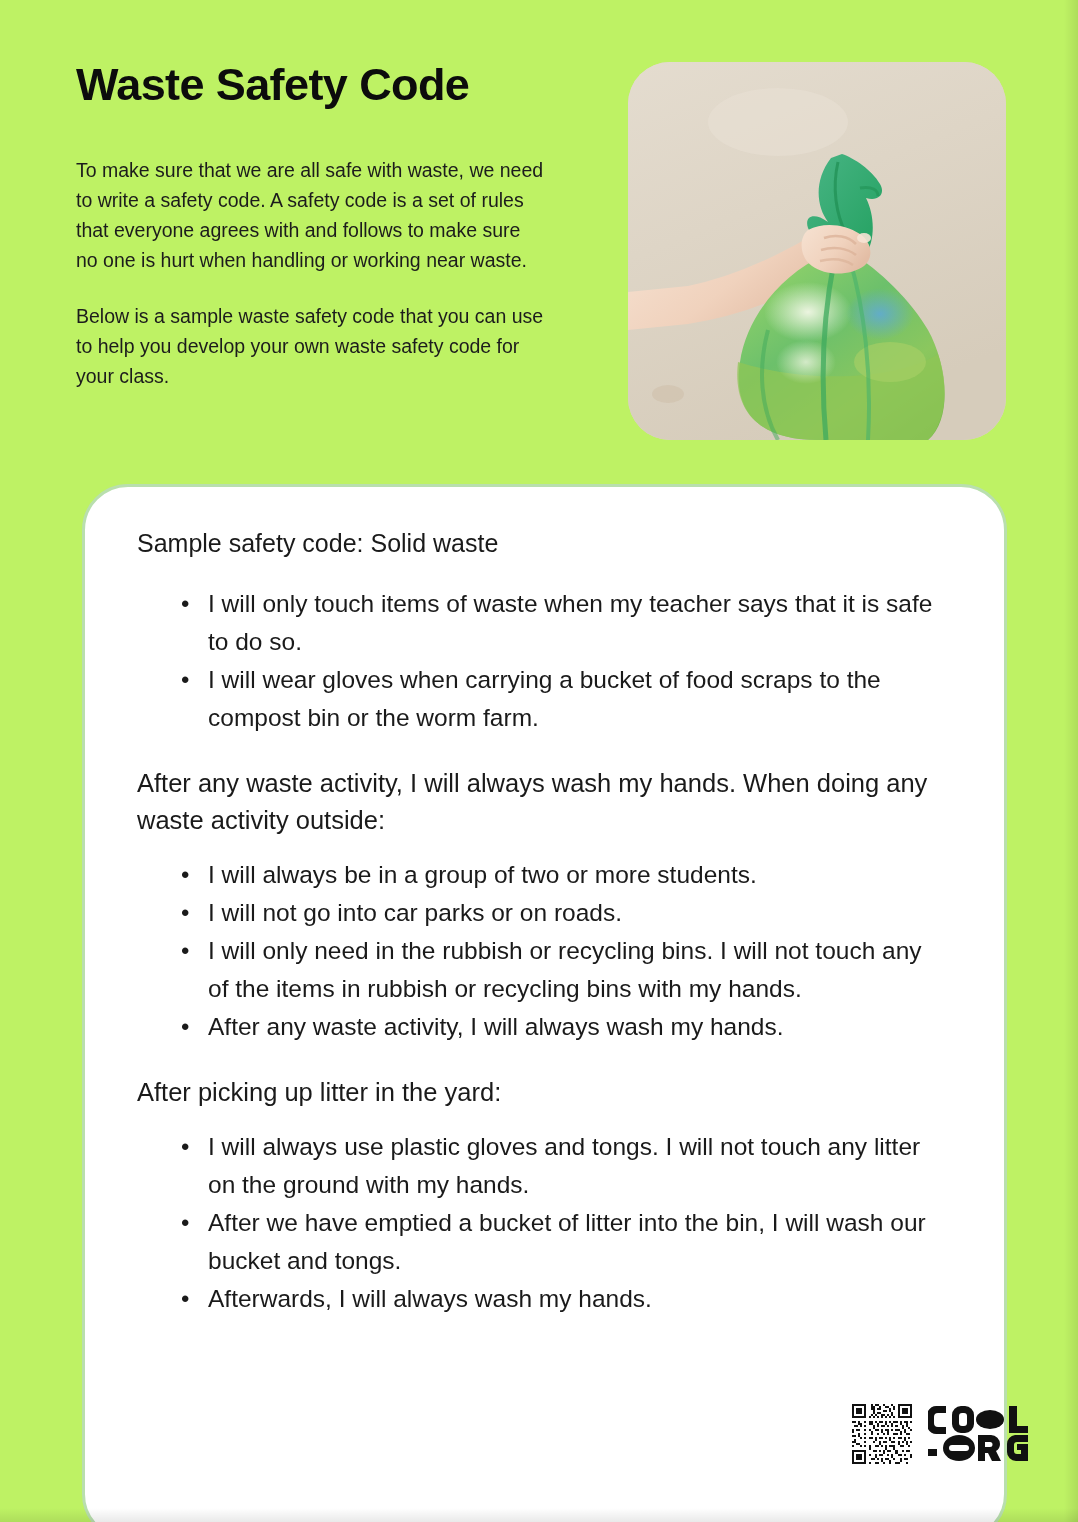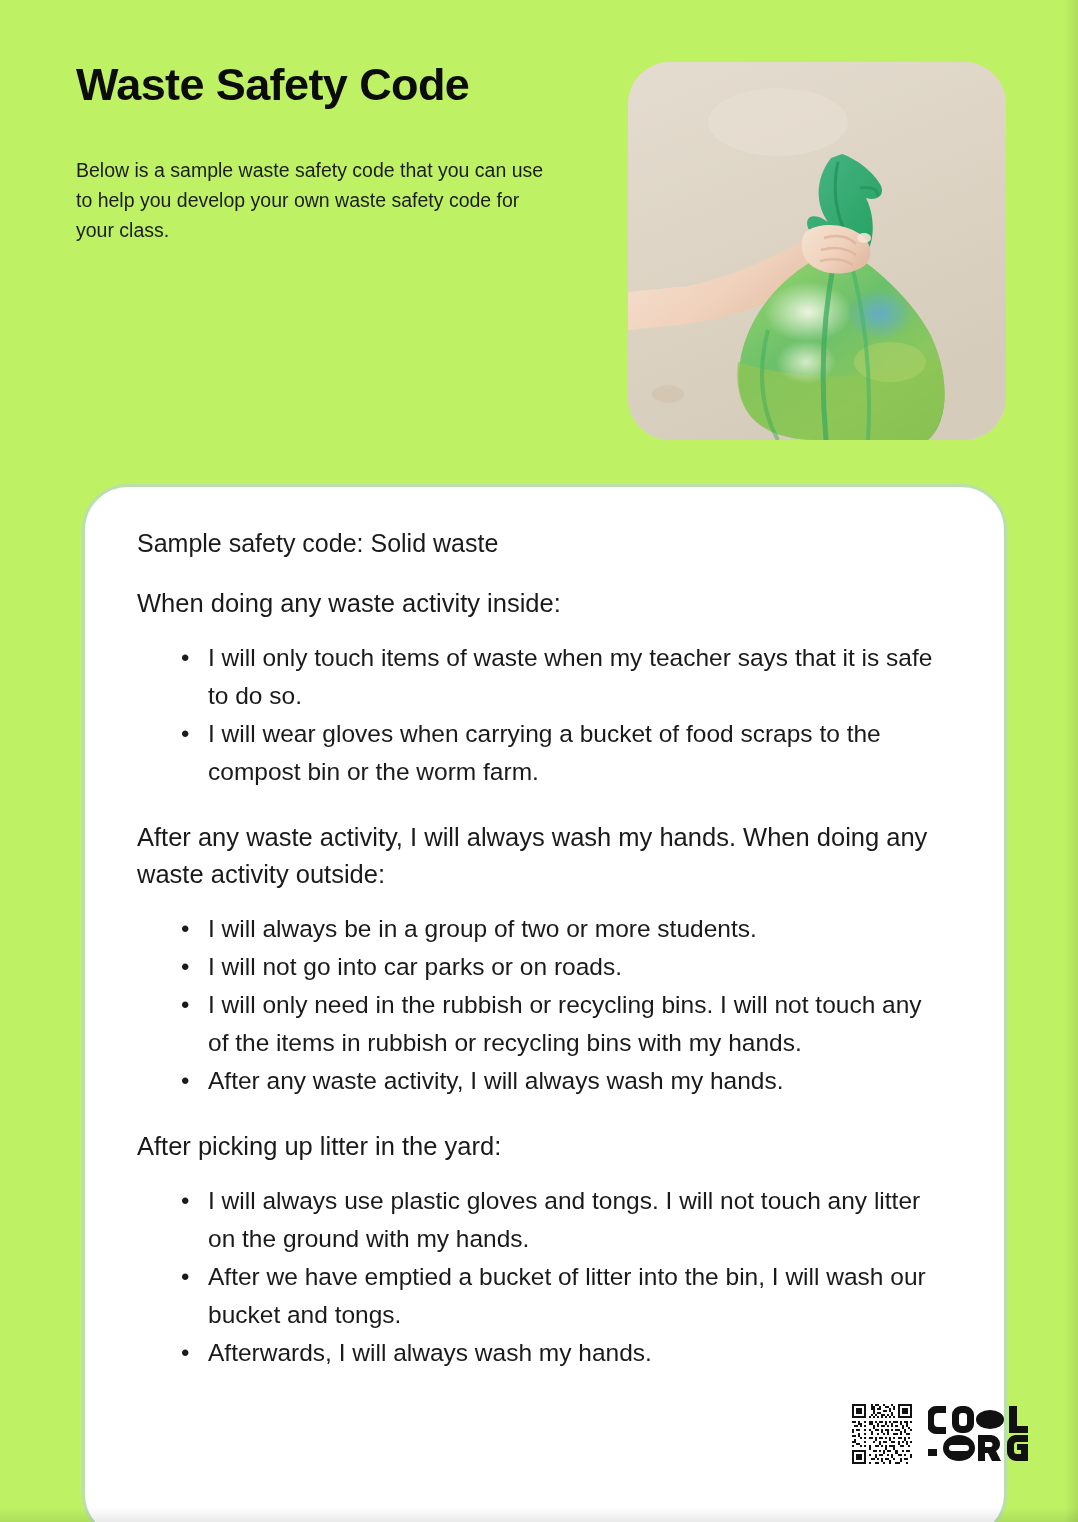--- a/index.html
+++ b/index.html
@@ -166,20 +166,21 @@
 </head>
 <body>
 
 <div class="page">
 
   <div class="header">
     <h1 class="title">Waste Safety Code</h1>
   </div>
 
   <div class="intro">
+    <p>To make sure that we are all safe with waste, we need to write a safety code. A safety code is a set of rules that everyone agrees with and follows to make sure no one is hurt when handling or working near waste.</p>
     <p>Below is a sample waste safety code that you can use to help you develop your own waste safety code for your class.</p>
   </div>
 
   <div class="photo">
     <svg viewBox="0 0 378 378" xmlns="http://www.w3.org/2000/svg">
       <defs>
         <linearGradient id="bgg" x1="0" y1="0" x2="0.4" y2="1">
           <stop offset="0%" stop-color="#e4dccf"></stop>
           <stop offset="45%" stop-color="#ded5c6"></stop>
           <stop offset="100%" stop-color="#d6ccbb"></stop>
@@ -242,21 +243,20 @@
       <path d="M192 199 C204 196 216 197 225 203" stroke="#dcb39a" stroke-width="2.5" fill="none" opacity="0.7"></path>
       <ellipse cx="236" cy="176" rx="7" ry="5" fill="#f6e3d4" opacity="0.9"></ellipse>
     </svg>
   </div>
 
   <div class="card">
     <div class="card-inner">
       <h2 class="card-title">Sample safety code: Solid waste</h2>
 
       <div class="block">
-        <p class="block-heading">When doing any waste activity inside:</p>
         <ul class="rules">
           <li>I will only touch items of waste when my teacher says that it is safe to do so.</li>
           <li>I will wear gloves when carrying a bucket of food scraps to the compost bin or the worm farm.</li>
         </ul>
       </div>
 
       <div class="block">
         <p class="block-heading">After any waste activity, I will always wash my hands. When doing any waste activity outside:</p>
         <ul class="rules">
           <li>I will always be in a group of two or more students.</li>

